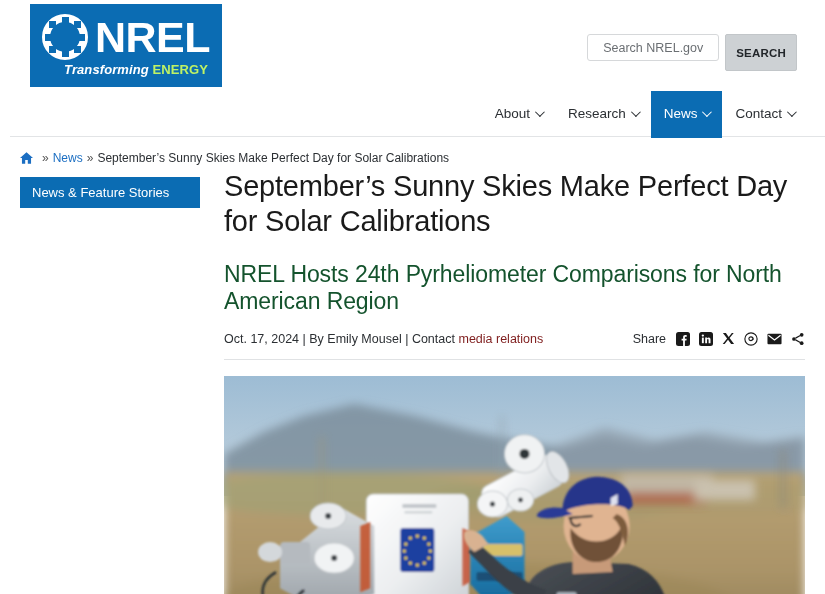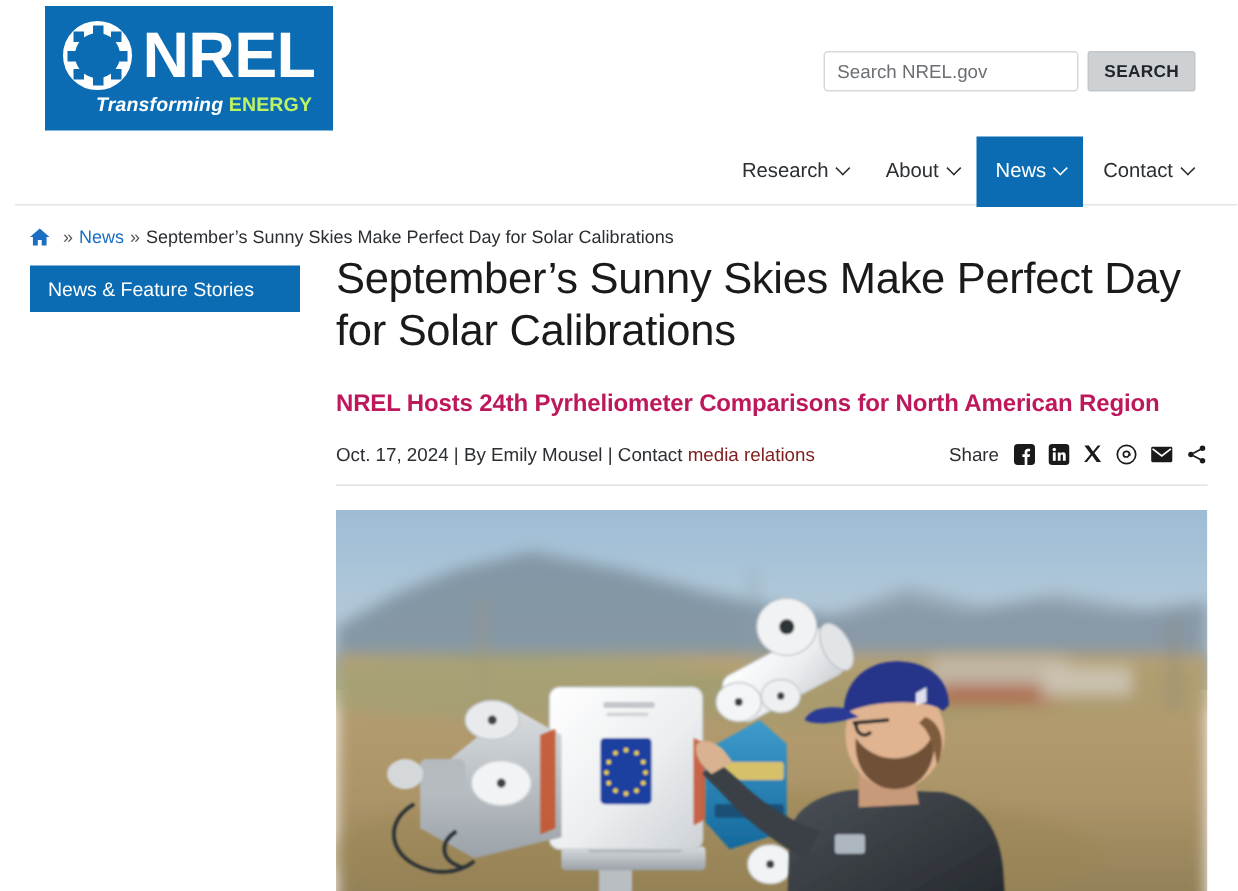--- a/index.html
+++ b/index.html
@@ -61,33 +61,34 @@
     letter-spacing: 0.1px;
   }
   .logo-tag .t1 { color: #ffffff; }
   .logo-tag .t2 { color: #bef264; font-style: normal; }
 
   .search-wrap {
     position: absolute; right: 28px; top: 34px;
     display: flex; align-items: stretch;
   }
   .search-input {
-    width: 170px; height: 27px;
+    width: 132px; height: 27px;
     border: 1px solid #d6d8da;
     border-radius: 3px;
     padding: 0 8px;
     font-size: 12.5px;
     font-family: "Liberation Sans", sans-serif;
     color: #444; background: #fff;
     outline: none;
+    text-align: center;
   }
   .search-input::placeholder { color: #6b6f73; }
   .search-button {
     margin-left: 6px;
-    height: 27px;
+    height: 37px;
     padding: 0 10px;
     background: #cdd1d4;
     border: 1px solid #c2c6c9;
     border-radius: 2px;
     font-size: 11.5px; font-weight: 700;
     color: #22262a; letter-spacing: 0.2px;
     cursor: pointer;
     font-family: "Liberation Sans", sans-serif;
   }
 
@@ -151,23 +152,23 @@
 
   .article { flex: 1; padding-left: 24px; padding-top: 0; }
   .headline {
     font-size: 29px;
     font-weight: 400;
     line-height: 1.2;
     color: #1a1a1a;
     letter-spacing: -0.2px;
   }
   .subhead {
-    font-size: 16px;
-    font-weight: 700;
-    color: #be185d;
+    font-size: 23px;
+    font-weight: 400;
+    color: #14532d;
     margin-top: 22px;
     letter-spacing: -0.1px;
   }
   .byline-row {
     display: flex;
     align-items: center;
     justify-content: space-between;
     margin-top: 17px;
     padding-bottom: 13px;
     border-bottom: 1px solid #e0e2e4;
@@ -214,25 +215,25 @@
     </div>
   </div>
 
   <div class="search-wrap">
     <input class="search-input" type="text" placeholder="Search NREL.gov" style="">
     <button class="search-button">SEARCH</button>
   </div>
 
   <div class="mainnav">
     <div class="nav-item">
+      <span>About</span>
+      <span class="chev"></span>
+    </div>
+    <div class="nav-item">
       <span>Research</span>
-      <span class="chev"></span>
-    </div>
-    <div class="nav-item">
-      <span>About</span>
       <span class="chev"></span>
     </div>
     <div class="nav-item active">
       <span>News</span>
       <span class="chev"></span>
     </div>
     <div class="nav-item">
       <span>Contact</span>
       <span class="chev"></span>
     </div>

